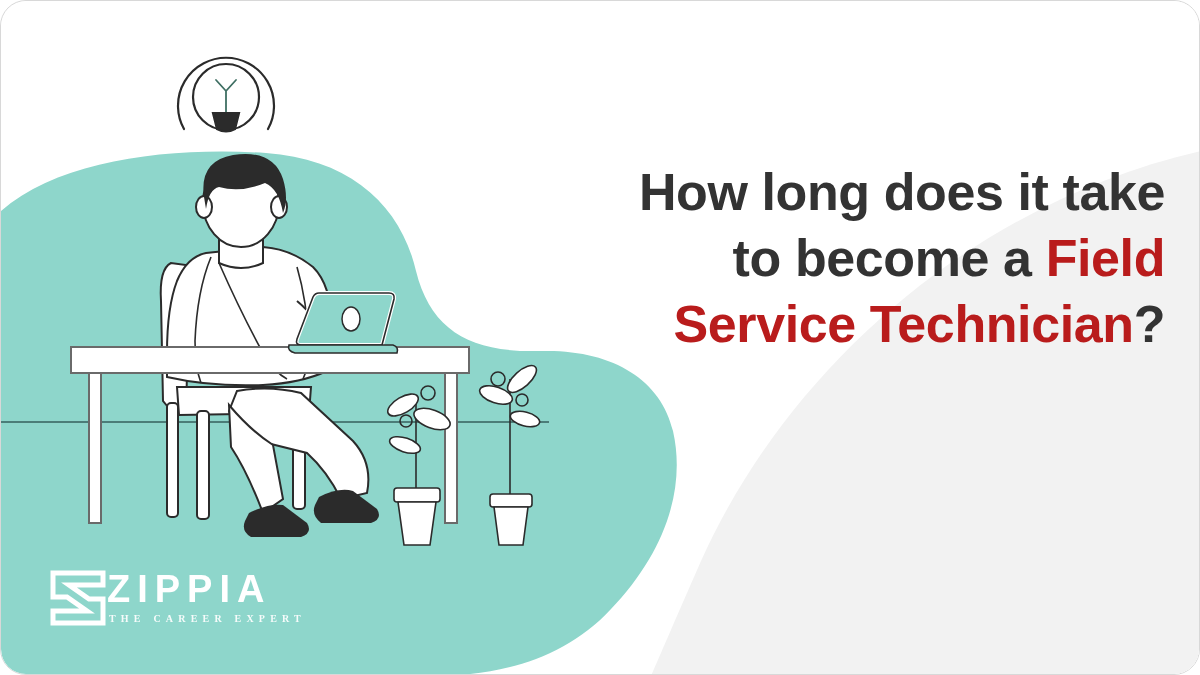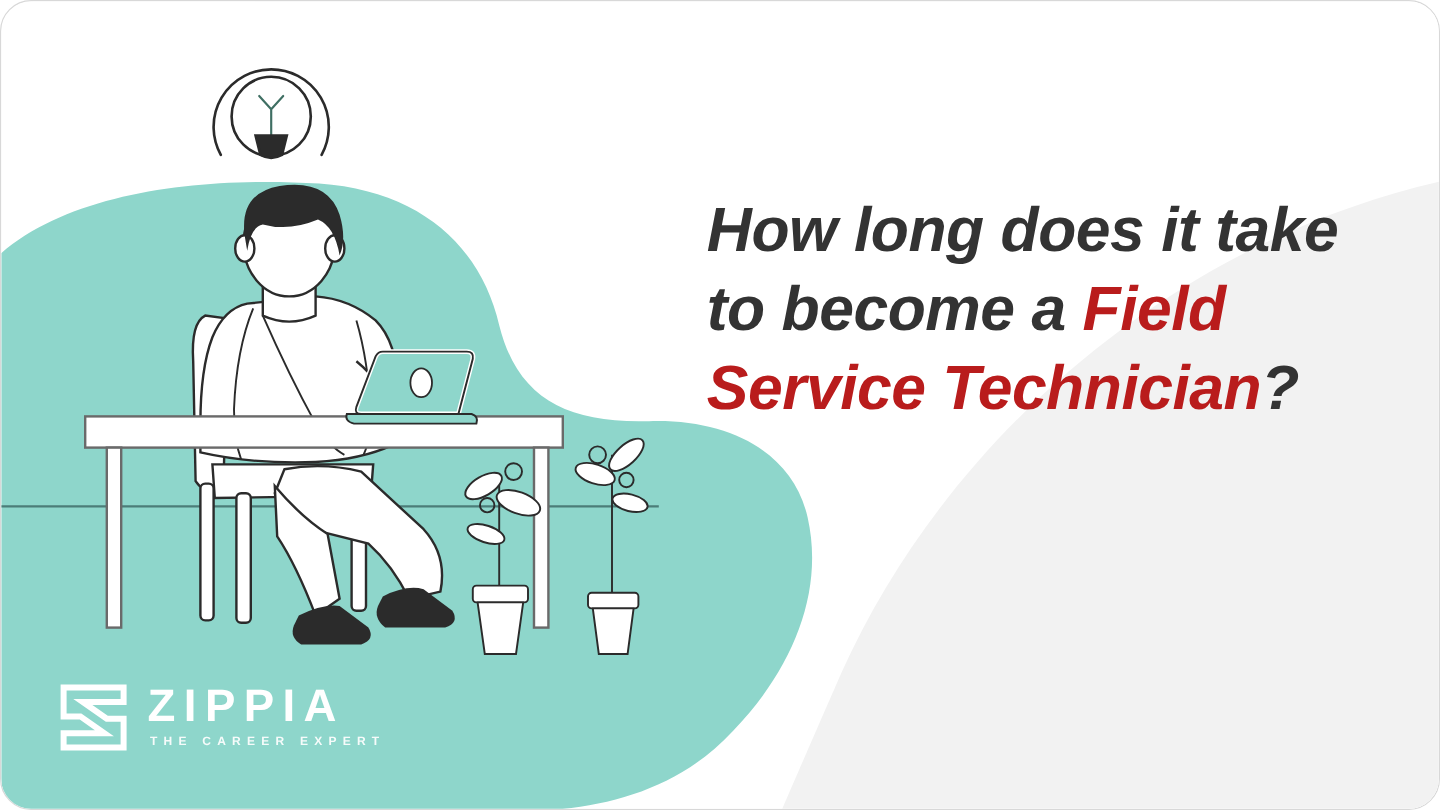--- a/index.html
+++ b/index.html
@@ -14,48 +14,48 @@
     width:1200px; height:675px;
     background:#ffffff;
     border:1px solid #d8d8d8;
     border-radius:26px;
     overflow:hidden;
   }
   #art { position:absolute; inset:0; width:1200px; height:675px; display:block; }
   
   #headline {
     position:absolute;
-    left:588px; top:158px;
+    left:564px; top:158px;
     width:600px;
     font-size:52px;
     line-height:66px;
     font-weight:bold;
-    font-style:italic;
     letter-spacing:-0.4px;
     color:#333333;
     z-index:5;
+    text-align:right;
   }
   #headline .accent { color:#b91c1c; }
   
   #logo {
     position:absolute;
     left:48px; top:568px;
-    display:flex; align-items:center; gap:16px;
+    display:flex; align-items:center; gap:0;
     z-index:6;
   }
   #logo .mark { width:58px; height:58px; display:block; }
   #logo .words { display:flex; flex-direction:column; }
   #logo .name {
     font-size:38px; font-weight:bold; letter-spacing:7px;
     color:#ffffff; line-height:40px;
   }
   #logo .tag {
     font-size:10px; font-weight:bold; letter-spacing:5.2px;
     color:#ffffff; line-height:16px; opacity:.92;
-    margin-top:2px; margin-left:2px;
+    margin-top:2px; margin-left:2px;font-family:Liberation Serif, serif;
   }
 </style>
 </head>
 <body>
 
 <div id="card">
 
   <svg id="art" viewBox="0 0 1200 675">
     <defs>
       <clipPath id="cardclip">

